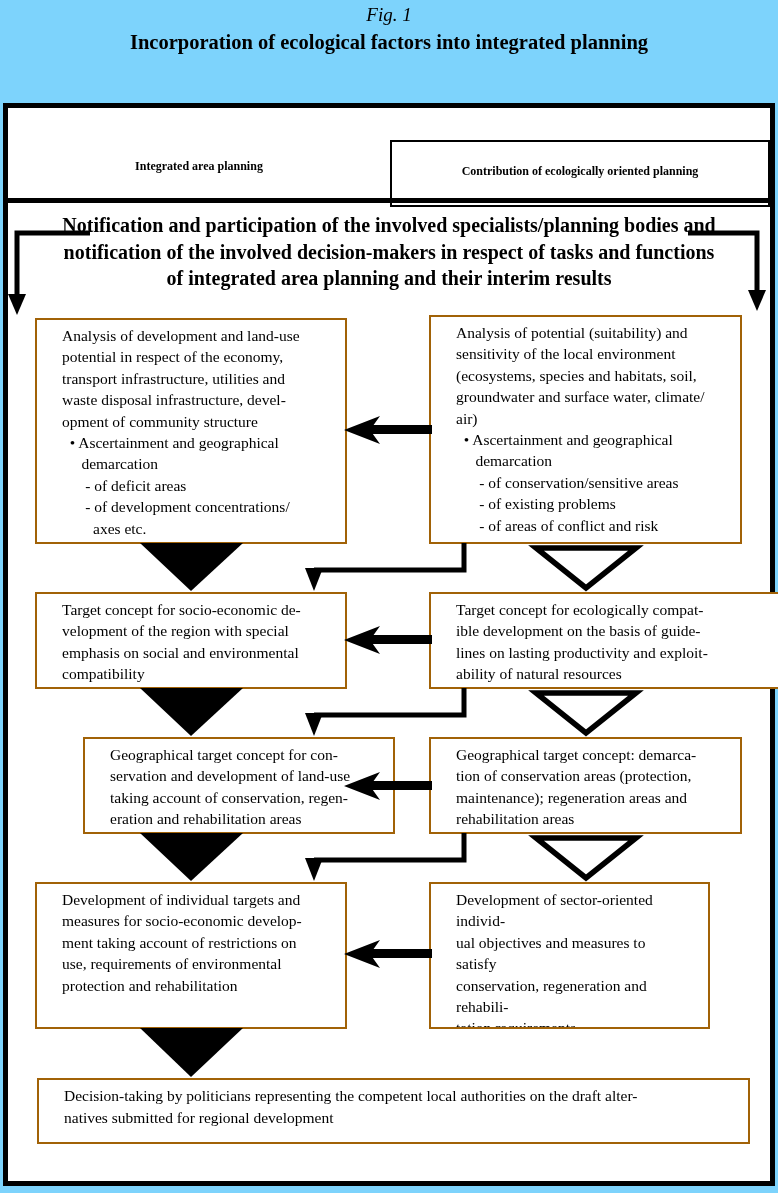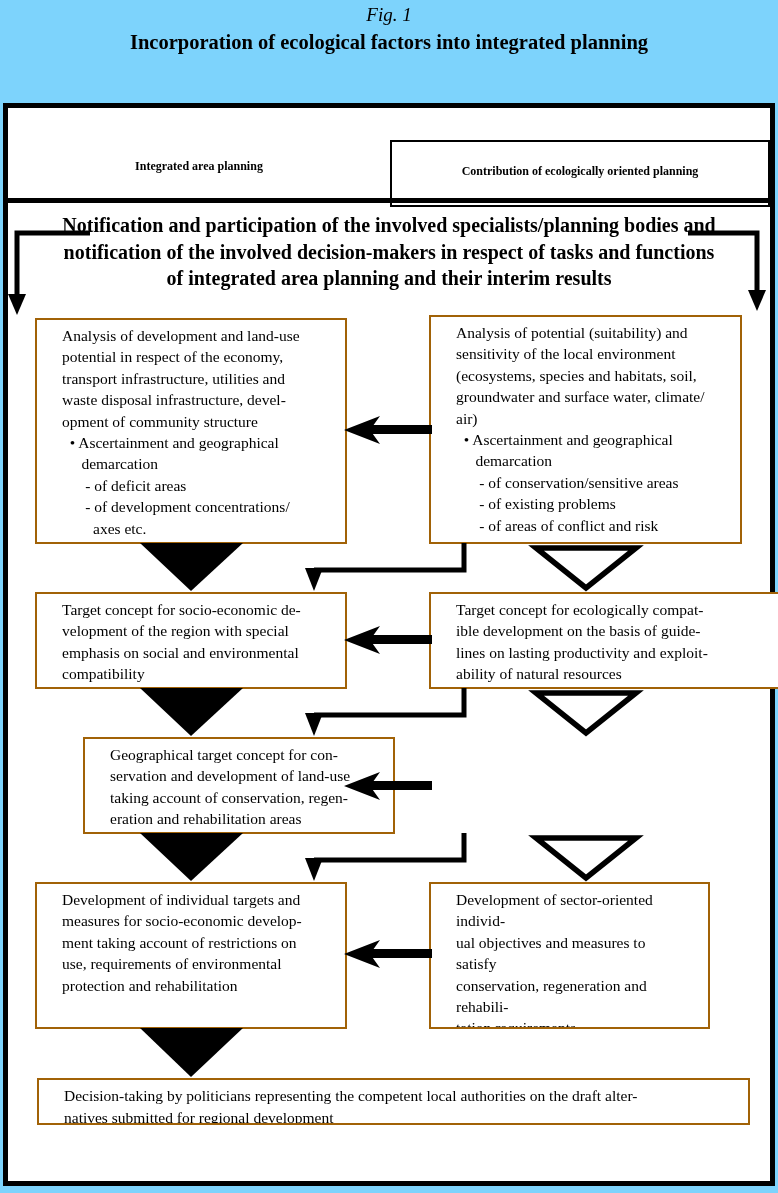--- a/index.html
+++ b/index.html
@@ -43,21 +43,21 @@
     font-size:15.5px; line-height:21.4px; white-space:pre-wrap;
   }
   .box-l1 { left:35px;  top:318px; width:312px; height:226px; }
   .box-r1 { left:429px; top:315px; width:313px; height:229px; }
   .box-l2 { left:35px;  top:592px; width:312px; height:97px; }
   .box-r2 { left:429px; top:592px; width:362px; height:97px; }
   .box-l3 { left:35px;  top:737px; width:312px; height:97px;margin-left:48px; }
   .box-r3 { left:429px; top:737px; width:313px; height:97px; }
   .box-l4 { left:35px;  top:882px; width:312px; height:147px; }
   .box-r4 { left:429px; top:882px; width:281px; height:147px; }
-  .box-final { left:37px; top:1078px; width:713px; height:47px; line-height:21.8px; }
+  .box-final { left:37px; top:1078px; width:713px; height:66px; line-height:21.8px; }
   .connector-layer {
     position:absolute; left:0; top:0; width:778px; height:1193px;
     pointer-events:none;
   }
 </style>
 </head>
 <body>
 
 <div class="page">
 
@@ -101,20 +101,24 @@
 compatibility</div>
   <div class="box box-r2">Target concept for ecologically compat-
 ible development on the basis of guide-
 lines on lasting productivity and exploit-
 ability of natural resources</div>
 
   <div class="box box-l3">Geographical target concept for con-
 servation and development of land-use
 taking account of conservation, regen-
 eration and rehabilitation areas</div>
+  <div class="box box-r3">Geographical target concept: demarca-
+tion of conservation areas (protection,
+maintenance); regeneration areas and
+rehabilitation areas</div>
 
   <div class="box box-l4">Development of individual targets and
 measures for socio-economic develop-
 ment taking account of restrictions on
 use, requirements of environmental
 protection and rehabilitation</div>
   <div class="box box-r4">Development of sector-oriented individ-
 ual objectives and measures to satisfy
 conservation, regeneration and rehabili-
 tation requirements

